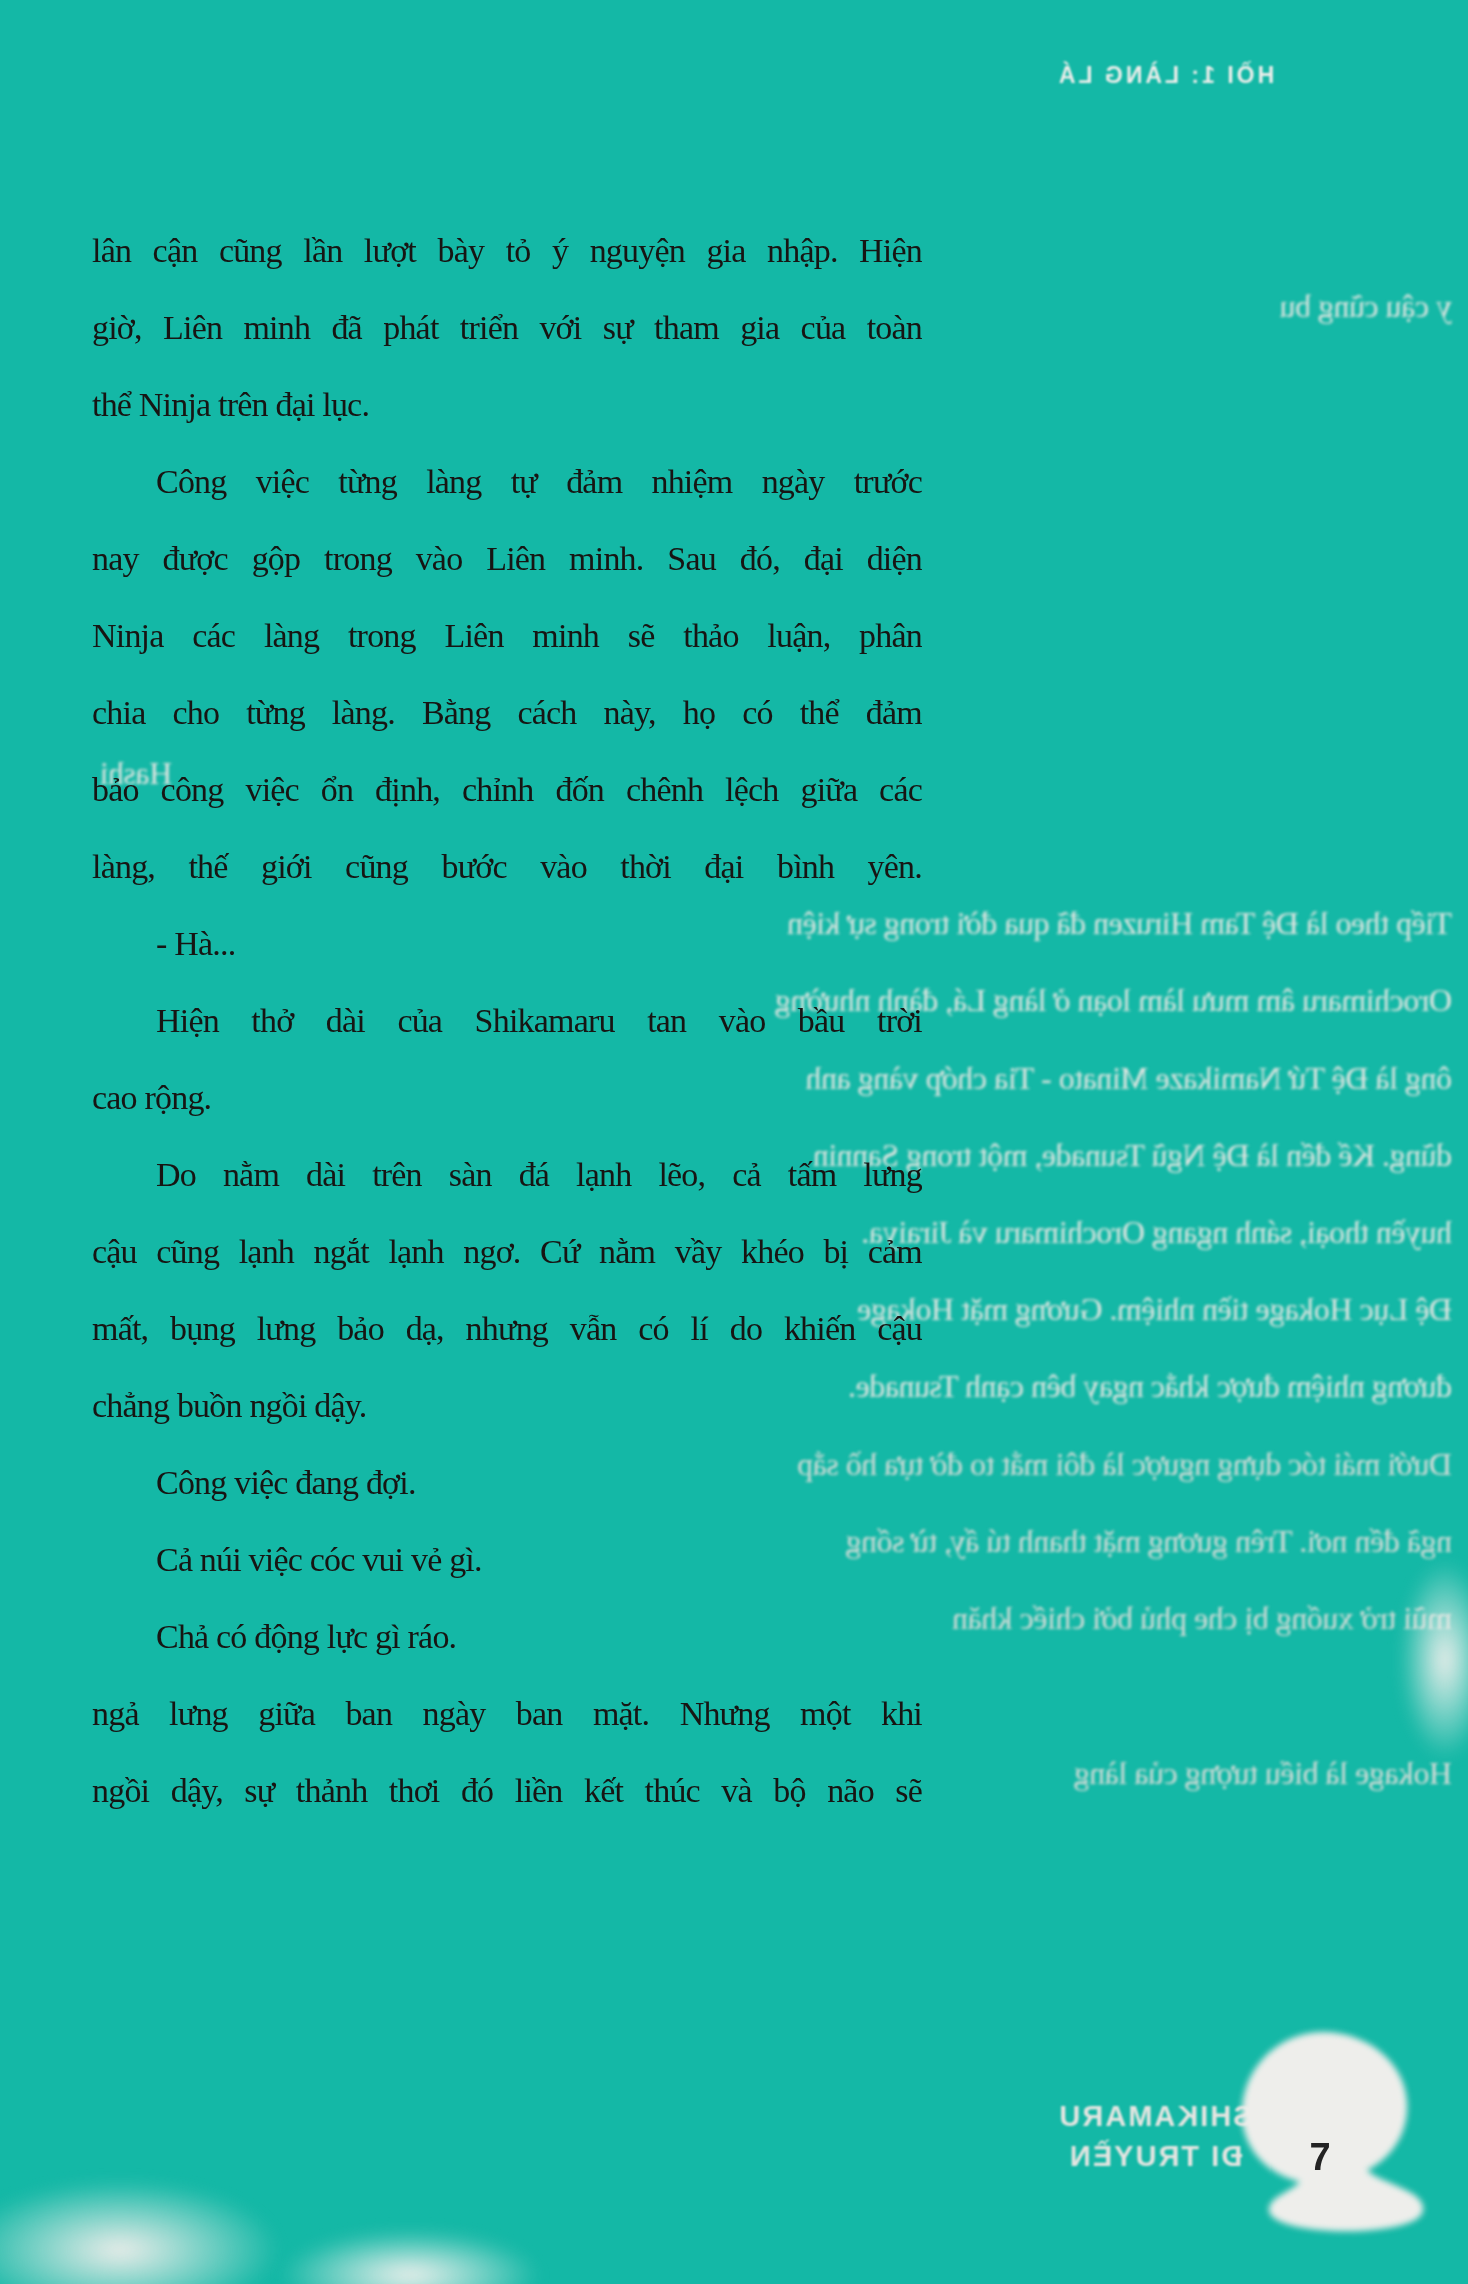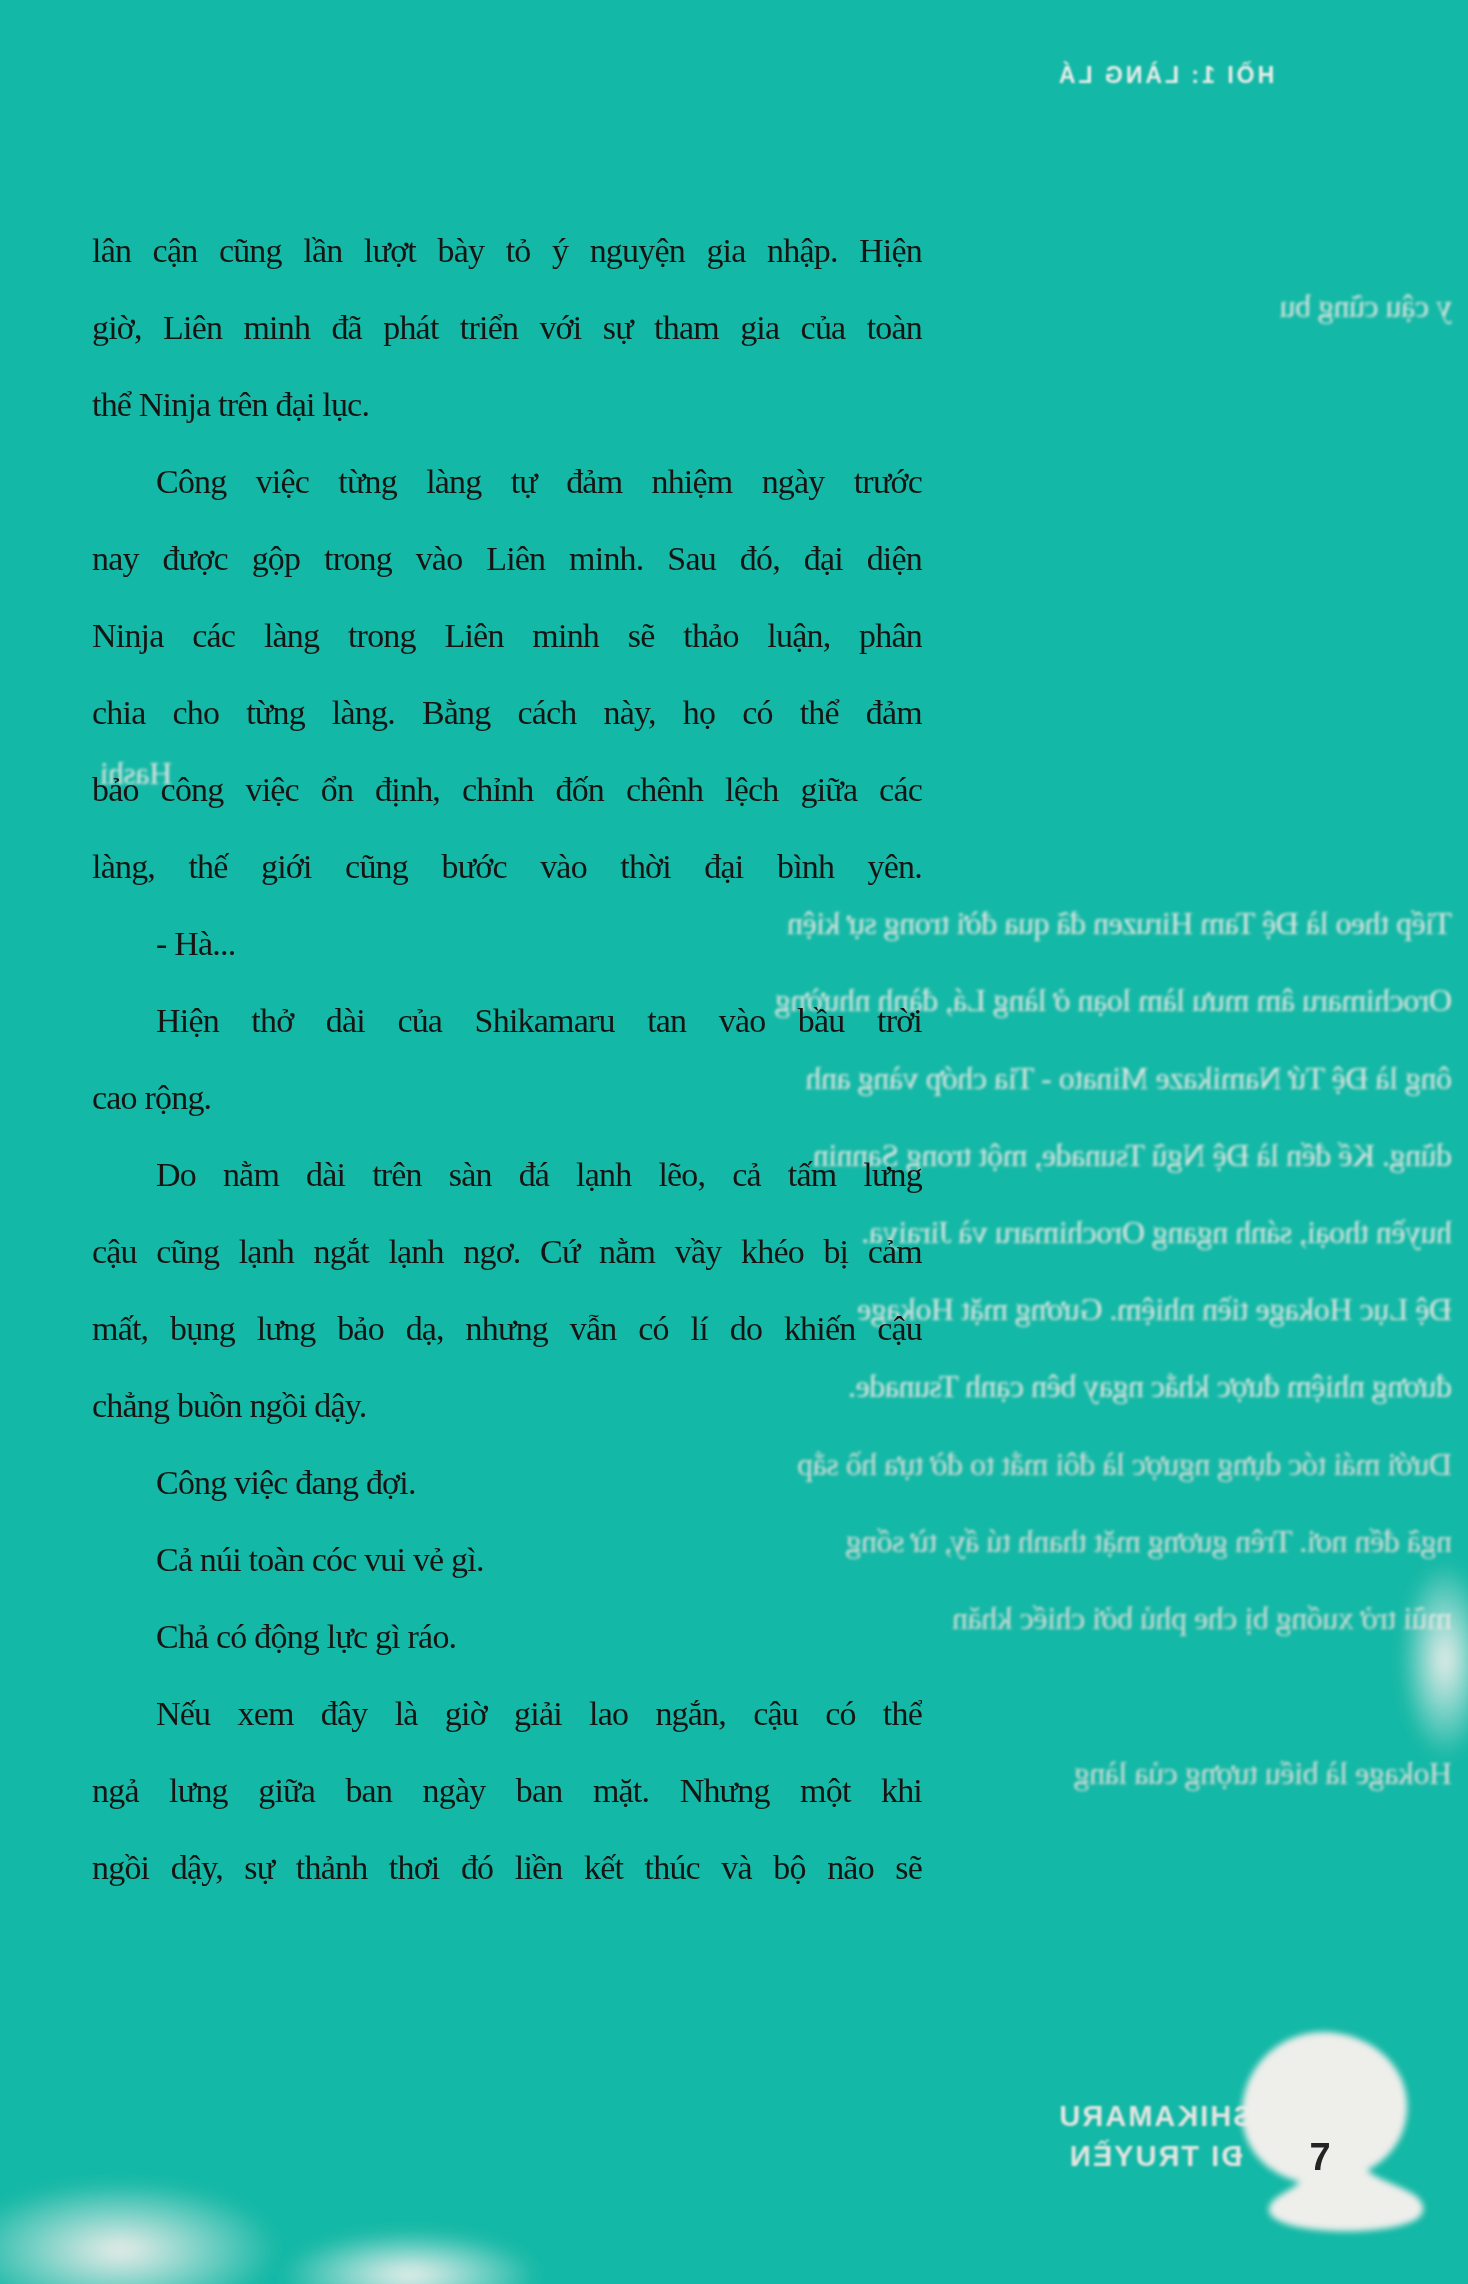--- a/index.html
+++ b/index.html
@@ -93,21 +93,20 @@
       <div class="line j"><span>bảo công việc ổn định, chỉnh đốn chênh lệch giữa các</span></div>
       <div class="line j"><span>làng, thế giới cũng bước vào thời đại bình yên.</span></div>
       <div class="line ind"><span>- Hà...</span></div>
       <div class="line j ind"><span>Hiện thở dài của Shikamaru tan vào bầu trời</span></div>
       <div class="line"><span>cao rộng.</span></div>
       <div class="line j ind"><span>Do nằm dài trên sàn đá lạnh lẽo, cả tấm lưng</span></div>
       <div class="line j"><span>cậu cũng lạnh ngắt lạnh ngơ. </span><span class="it">Cứ nằm vầy khéo bị cảm</span></div>
       <div class="line j"><span class="it">mất,</span><span> bụng lưng bảo dạ, nhưng vẫn có lí do khiến cậu</span></div>
       <div class="line"><span>chẳng buồn ngồi dậy.</span></div>
       <div class="line ind"><span class="it">Công việc đang đợi.</span></div>
-      <div class="line ind"><span class="it">Cả núi toàn cóc vui vẻ gì.</span></div>
+      <div class="line ind"><span class="it">Cả núi việc cóc vui vẻ gì.</span></div>
       <div class="line ind"><span class="it">Chả có động lực gì ráo.</span></div>
-      <div class="line j ind"><span>Nếu xem đây là giờ giải lao ngắn, cậu có thể</span></div>
       <div class="line j"><span>ngả lưng giữa ban ngày ban mặt. Nhưng một khi</span></div>
       <div class="line j"><span>ngồi dậy, sự thảnh thơi đó liền kết thúc và bộ não sẽ</span></div>
     </main>
 
   <div class="pagenum">7</div>
 </div>
 
 </body></html>

